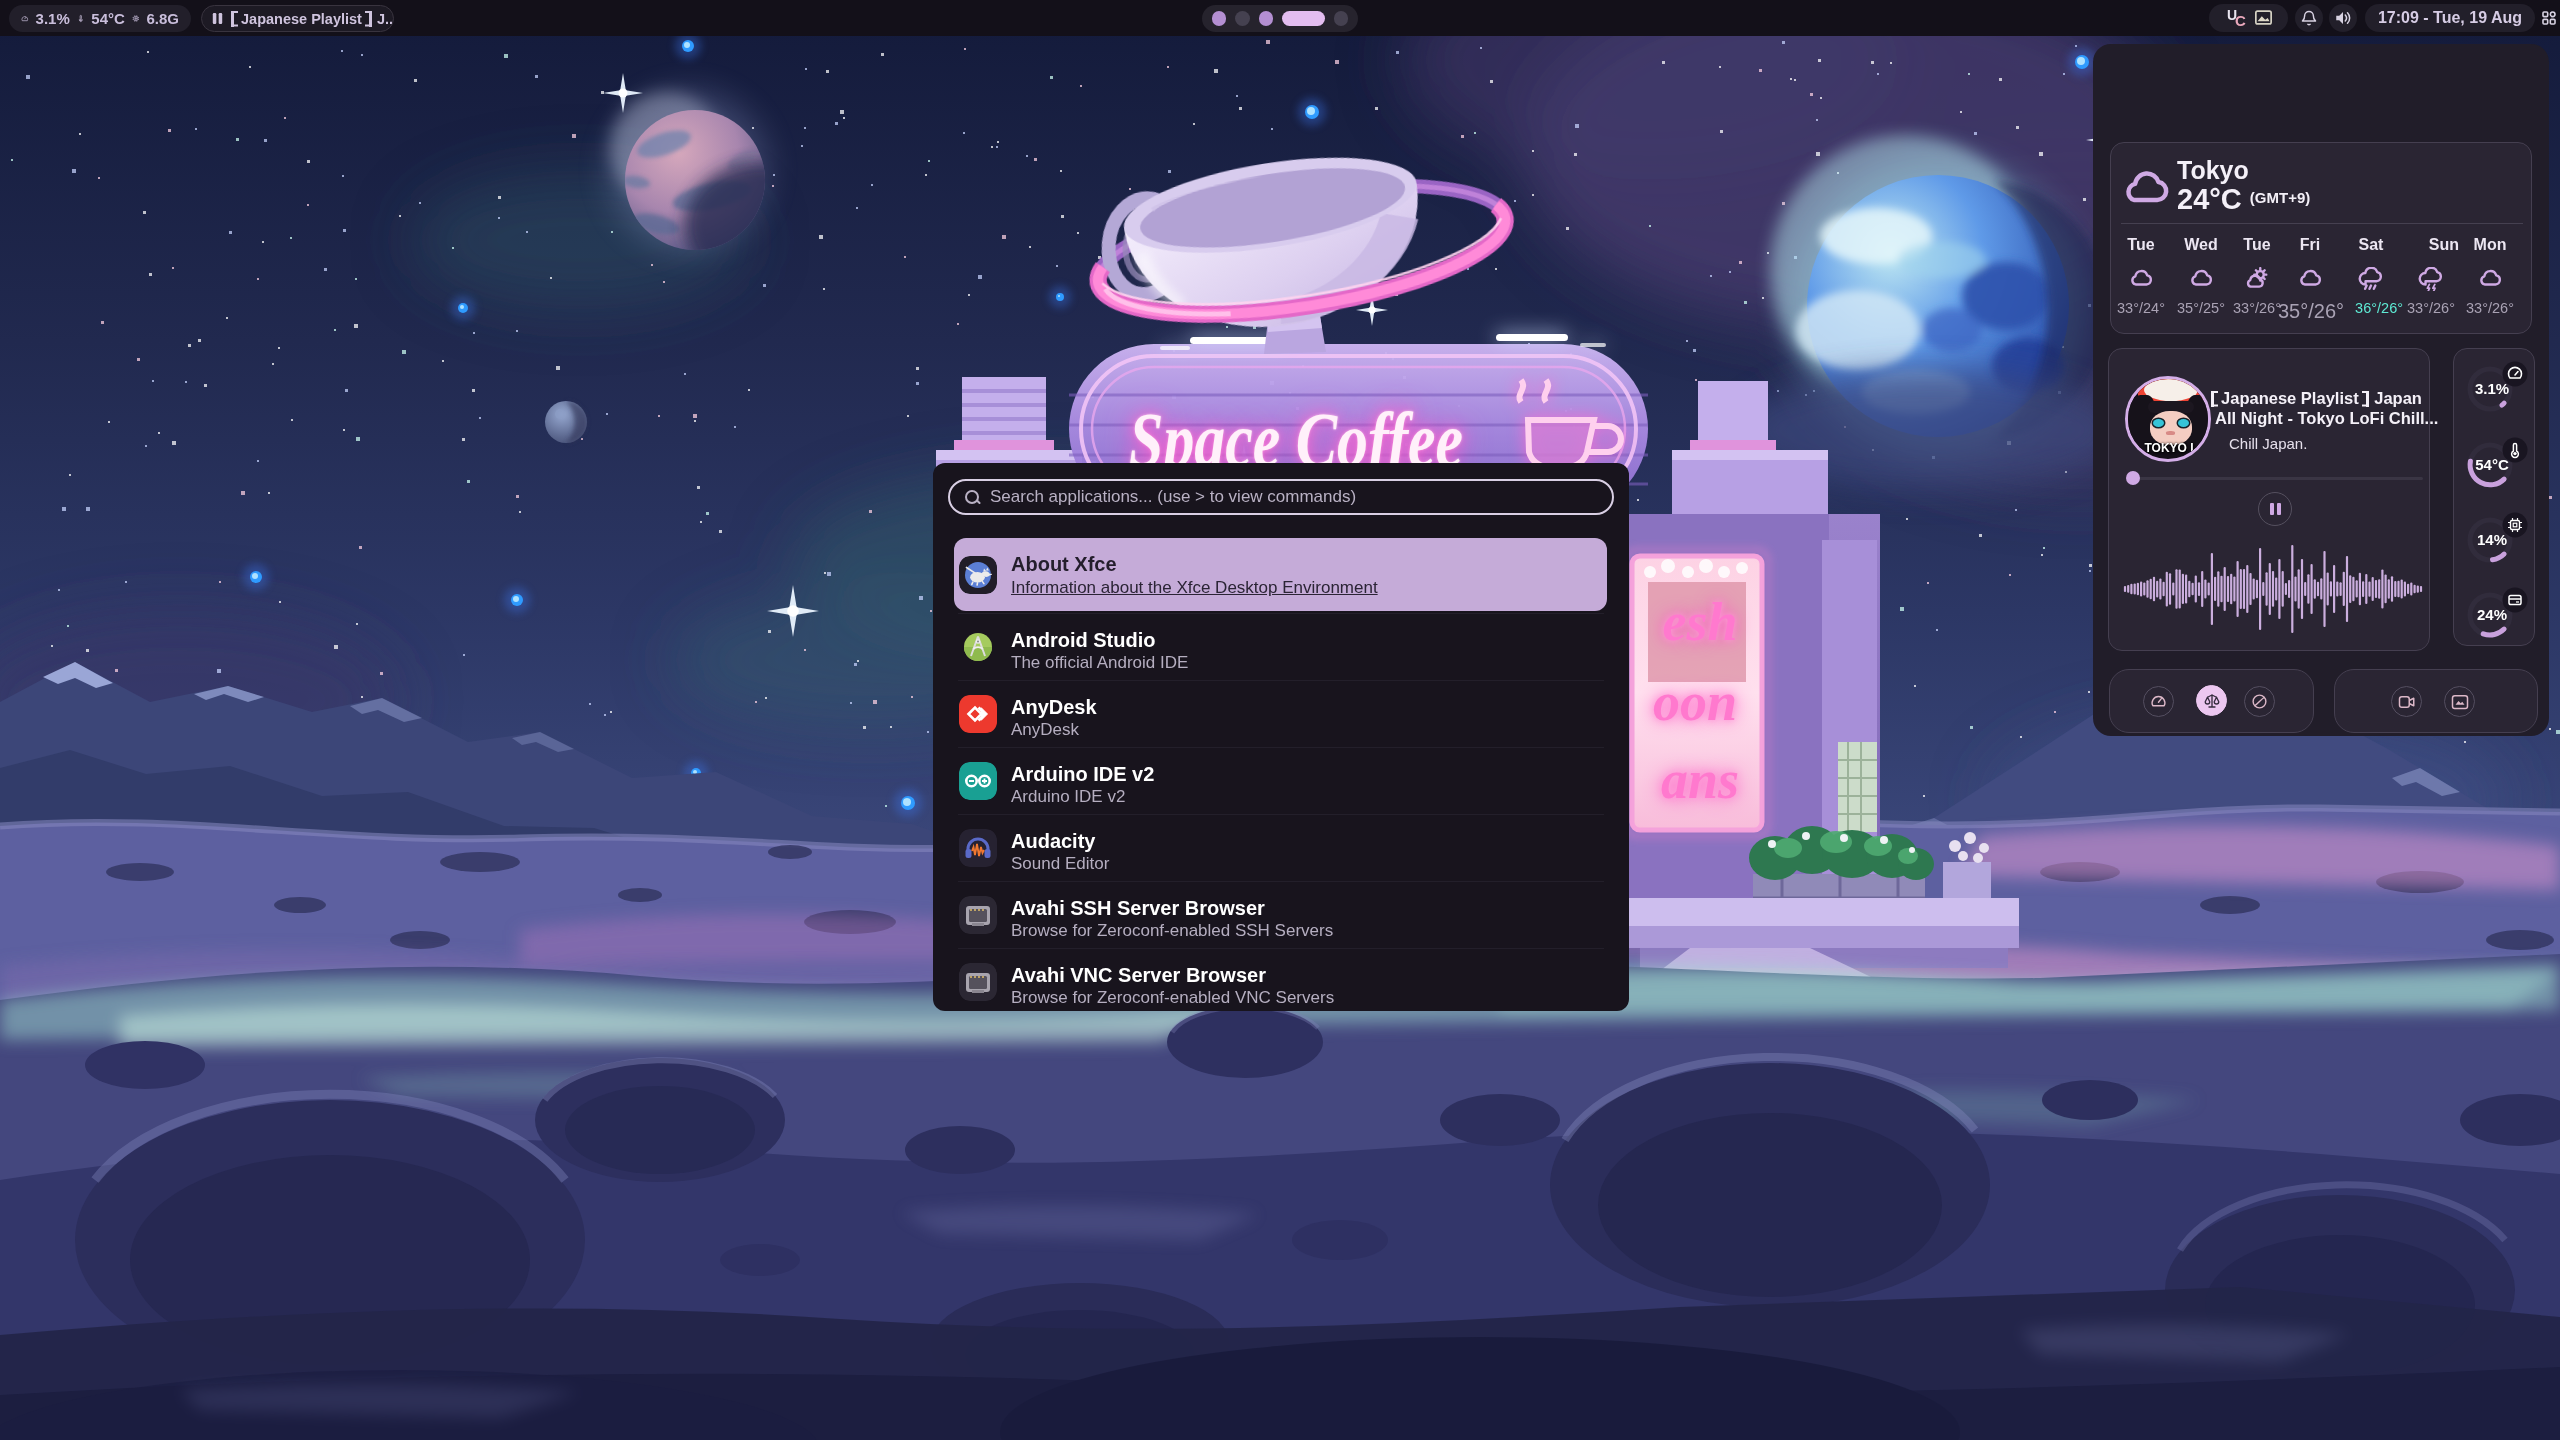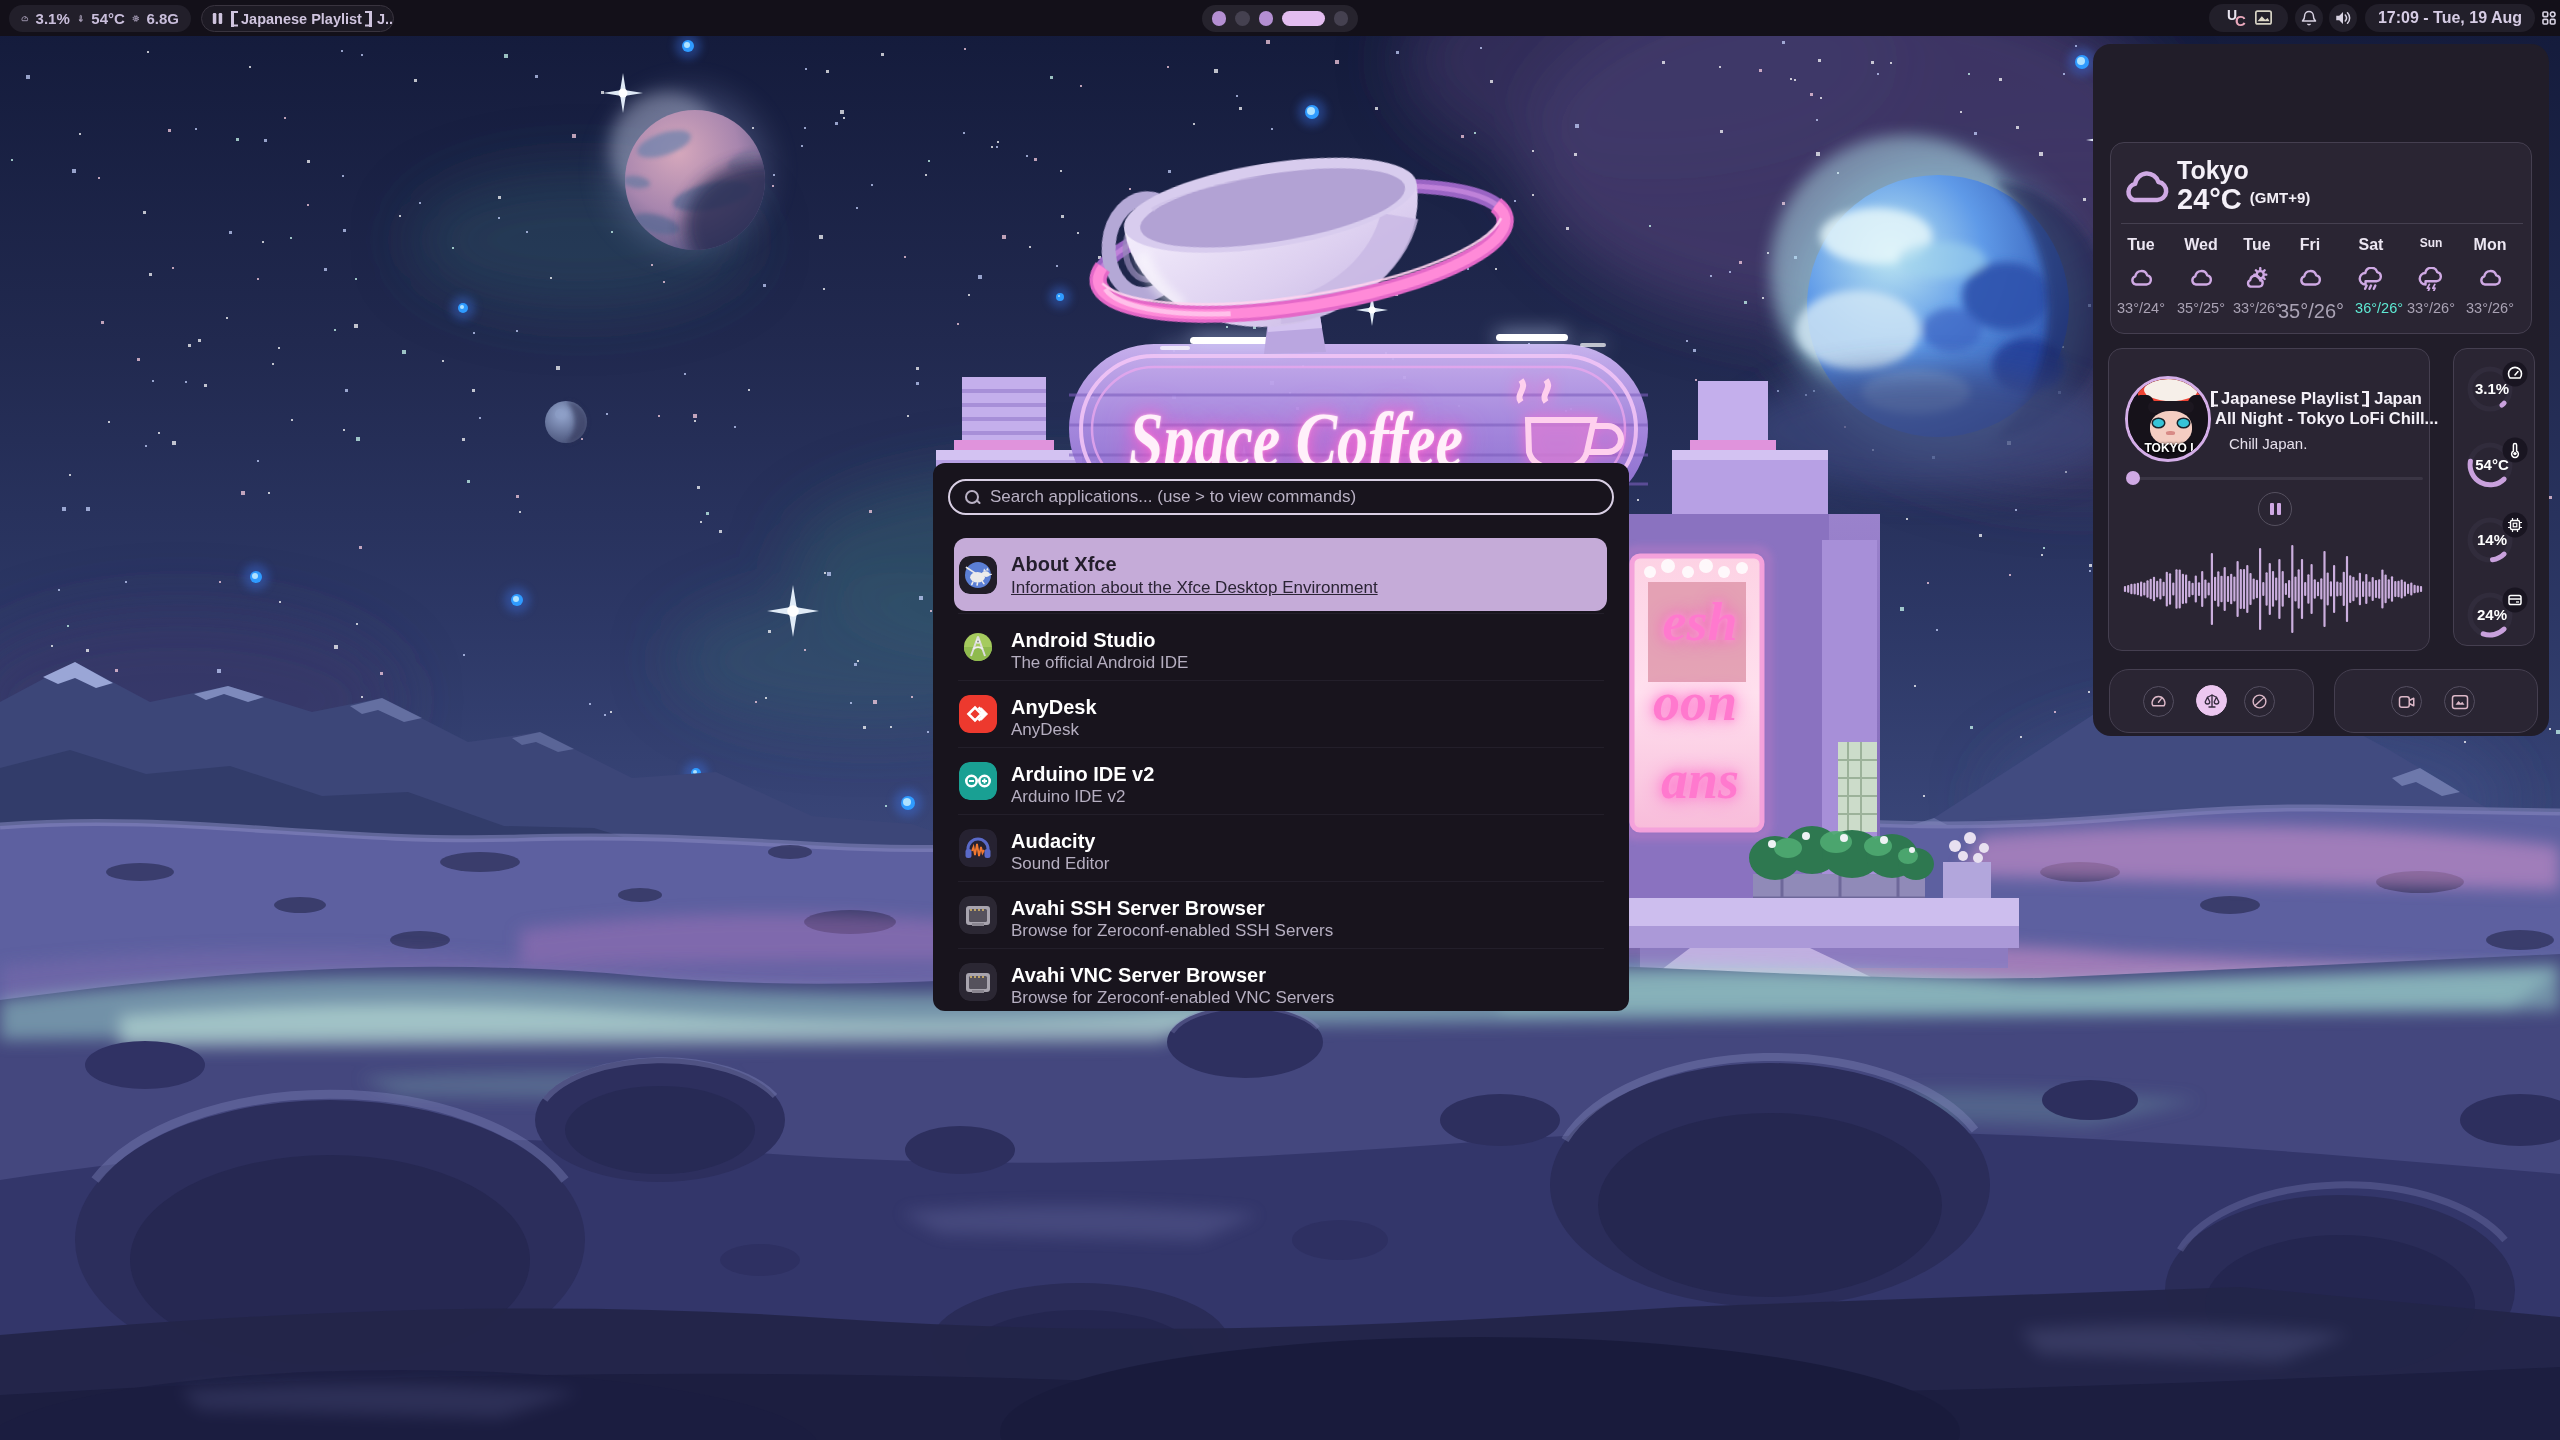--- a/index.html
+++ b/index.html
@@ -653,21 +653,21 @@
       <svg style="position:absolute;left:186px;top:124px" width="26" height="24" viewBox="0 0 22 22" fill="none" stroke="#cfa9e4" stroke-width="2.2" stroke-linejoin="round">
           <path d="M6 16h10a4.2 4.2 0 0 0 .7-8.3a5.6 5.6 0 0 0-10.9.8A3.9 3.9 0 0 0 6 16Z"></path>
         </svg>
       <div style="position:absolute;left:167px;top:157px;width:64px;text-align:left;font-size:20px;color:#a9a2b4">35°/26°</div>
       <div style="position:absolute;left:232px;top:93px;width:56px;text-align:center;font-size:16px;font-weight:bold;color:#ece6f2">Sat</div>
       <svg style="position:absolute;left:247px;top:124px" width="26" height="24" viewBox="0 0 22 22" fill="none" stroke="#cfa9e4" stroke-width="2.2" stroke-linejoin="round">
           <path d="M6 13h10a4.2 4.2 0 0 0 .7-8.3a5.6 5.6 0 0 0-10.9.8A3.9 3.9 0 0 0 6 16Z"></path>
           <path d="M7 17l-1.4 3M11 17l-1.4 3M15 17l-1.4 3" stroke-linecap="round"></path>
         </svg>
       <div style="position:absolute;left:228px;top:157px;width:64px;text-align:right;font-size:14.5px;color:#5eead4">36°/26°</div>
-      <div style="position:absolute;left:292px;top:93px;width:56px;text-align:center;font-size:12px;font-weight:bold;color:#ece6f2">Sun</div>
+      <div style="position:absolute;left:292px;top:93px;width:56px;text-align:right;font-size:16px;font-weight:bold;color:#ece6f2">Sun</div>
       <svg style="position:absolute;left:307px;top:124px" width="26" height="24" viewBox="0 0 22 22" fill="none" stroke="#cfa9e4" stroke-width="2.2" stroke-linejoin="round">
           <path d="M6 13h10a4.2 4.2 0 0 0 .7-8.3a5.6 5.6 0 0 0-10.9.8A3.9 3.9 0 0 0 6 16Z"></path>
           <path d="M9.5 16l-1.8 3.4h2l-1.4 3M14.5 16l-1.8 3.4h2l-1.4 3" stroke-linecap="round" stroke-linejoin="round" stroke-width="1.6"></path>
         </svg>
       <div style="position:absolute;left:288px;top:157px;width:64px;text-align:center;font-size:14.5px;color:#a9a2b4">33°/26°</div>
       <div style="position:absolute;left:351px;top:93px;width:56px;text-align:center;font-size:16px;font-weight:bold;color:#ece6f2">Mon</div>
       <svg style="position:absolute;left:366px;top:124px" width="26" height="24" viewBox="0 0 22 22" fill="none" stroke="#cfa9e4" stroke-width="2.2" stroke-linejoin="round">
           <path d="M6 16h10a4.2 4.2 0 0 0 .7-8.3a5.6 5.6 0 0 0-10.9.8A3.9 3.9 0 0 0 6 16Z"></path>
         </svg>
       <div style="position:absolute;left:347px;top:157px;width:64px;text-align:center;font-size:14.5px;color:#a9a2b4">33°/26°</div>

